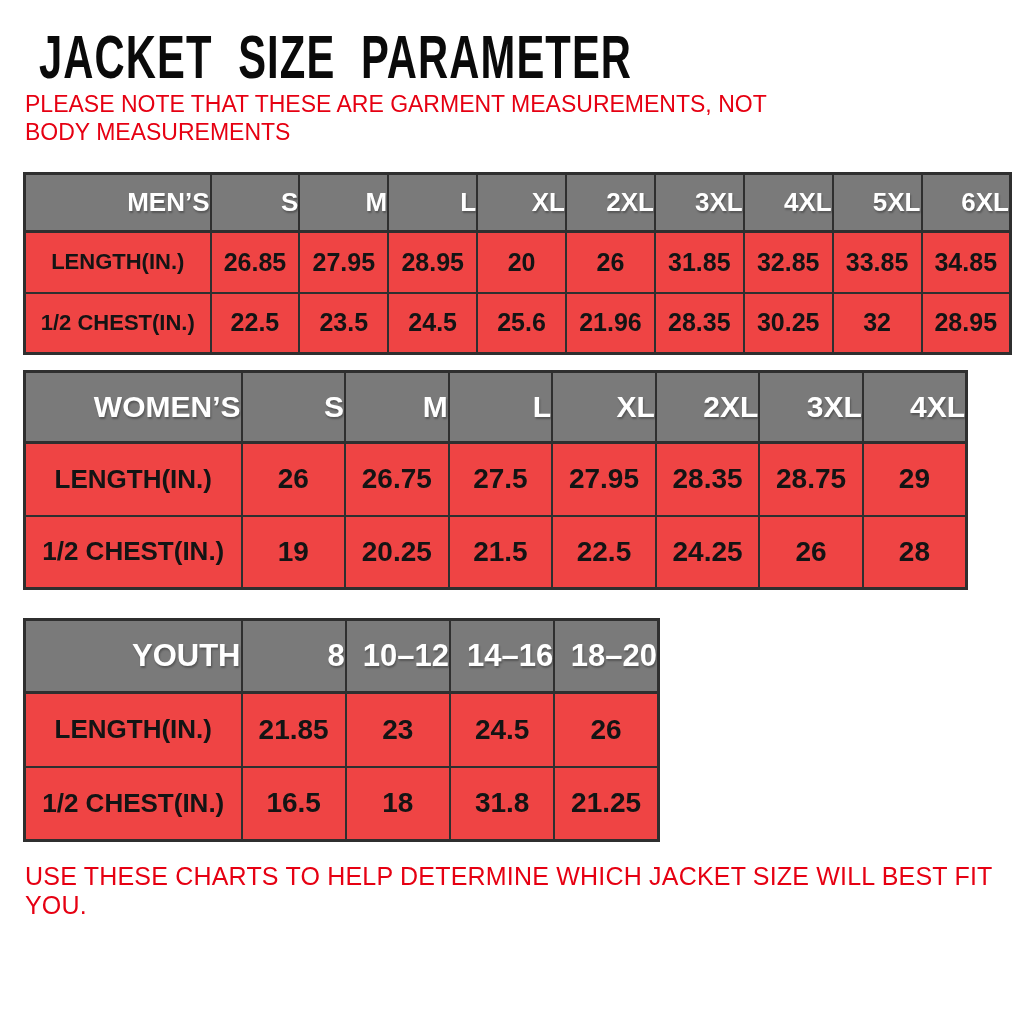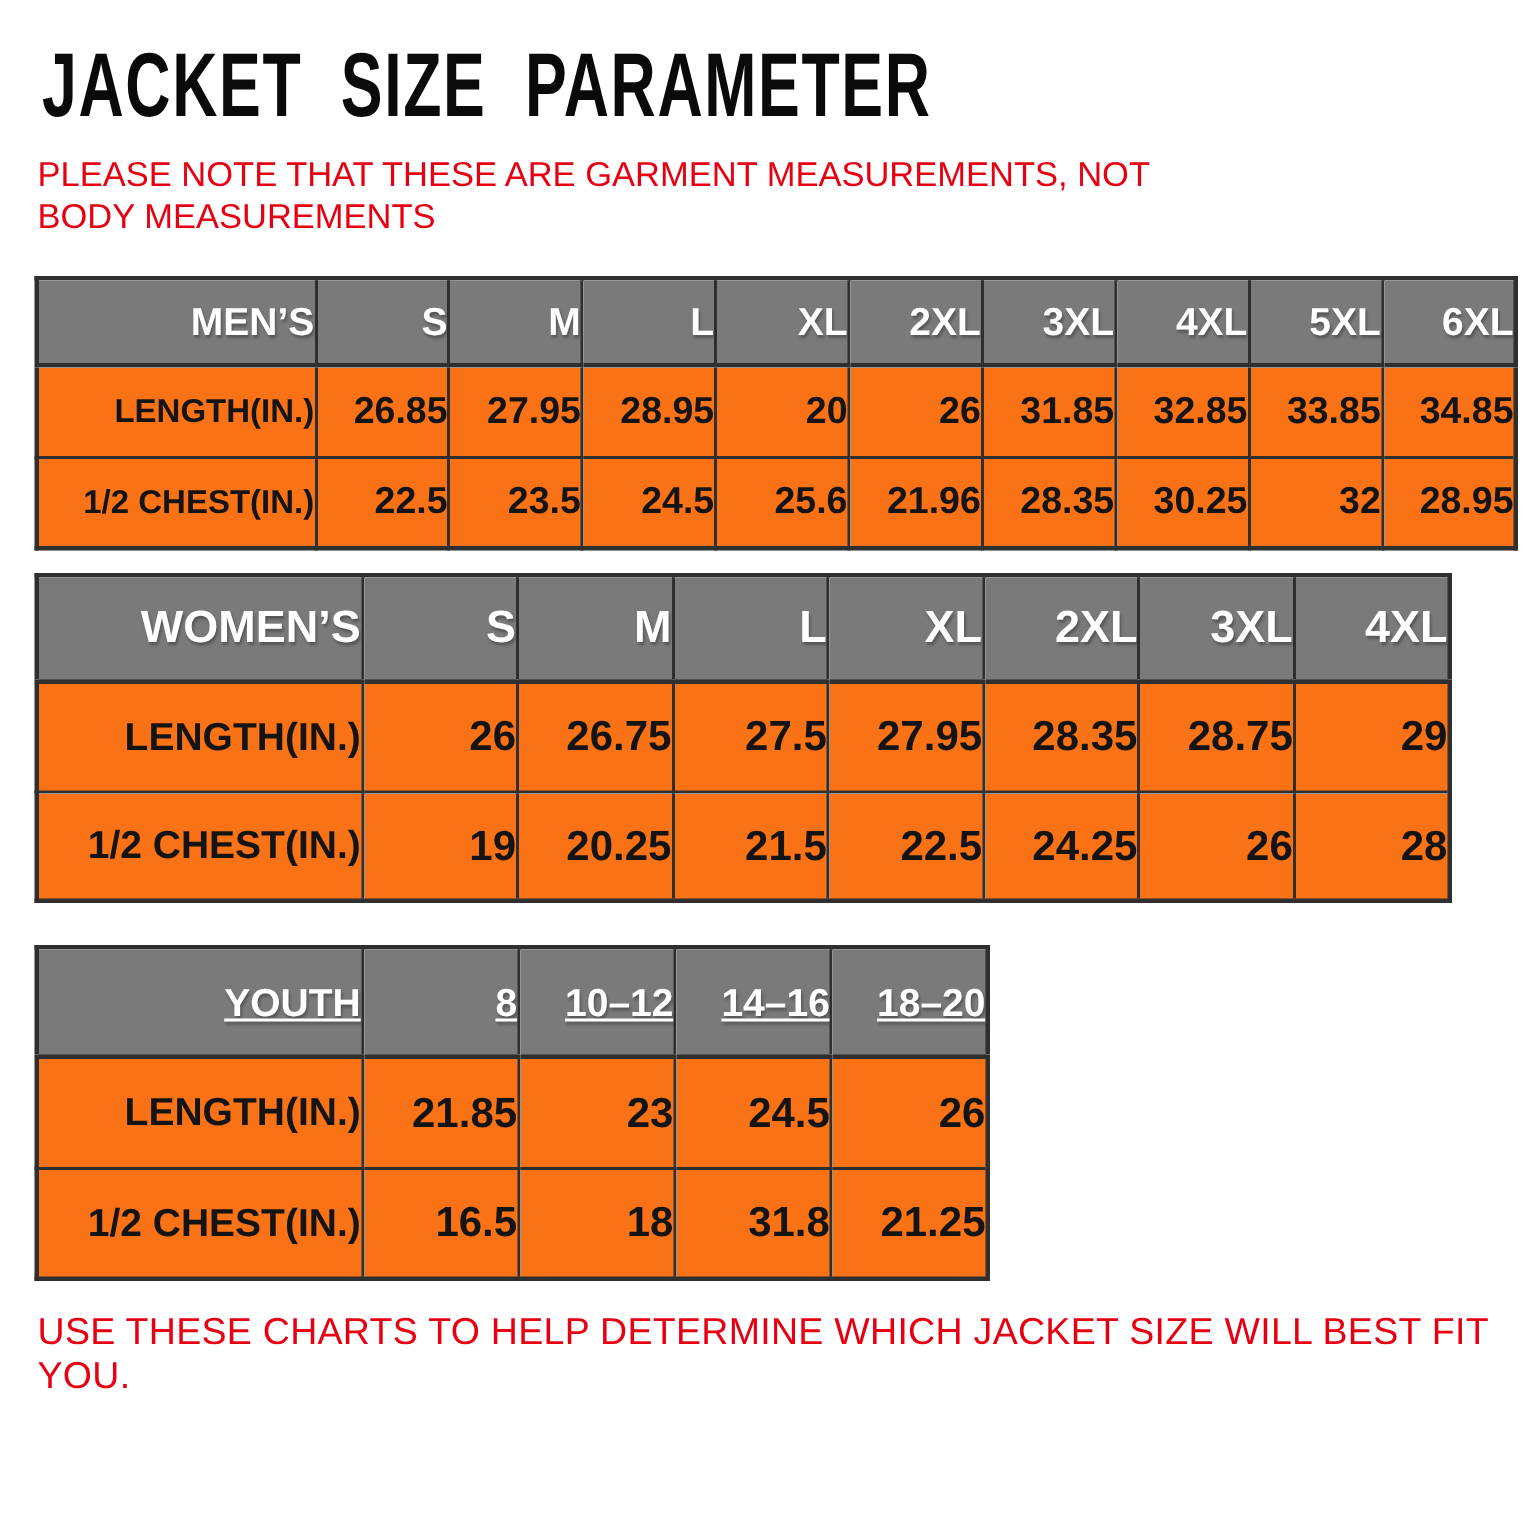--- a/index.html
+++ b/index.html
@@ -8,40 +8,40 @@
     padding: 0;
     background: #ffffff;
     width: 1024px;
     height: 1024px;
     font-family: "Liberation Sans", sans-serif;
     overflow: hidden;
   }
   .page { padding: 18px 12px 0 23px; }
 
   
-  .title-wrap { height: 64px; margin: 4px 0 0 5px; overflow: visible; }
+  .title-wrap { height: 64px; margin: 4px 0 0 16px; overflow: visible; }
   .title-inner {
     display: inline-block;
     font-size: 58px;
     font-weight: bold;
     color: #0a0a0a;
     letter-spacing: 1.5px;
     word-spacing: 18px;
     white-space: nowrap;
     transform: scale(0.72, 1.04);
     transform-origin: left top;
   }
 
   
   .note {
     color: var(--accent_red, #e60012);
     font-size: 23px;
     line-height: 1.22;
     max-width: 800px;
-    margin: 16px 0 0 2px;
+    margin: 4px 0 0 2px;
     font-weight: 400;
   }
 
   
   table.size-table {
     border-collapse: collapse;
     table-layout: fixed;
     border: 3px solid var(--border_dark, #2f2f2f);
   }
   table.size-table th,
@@ -56,41 +56,40 @@
     background: var(--header_gray, #7a7a7a);
     color: var(--header_text, #ffffff);
     font-weight: bold;
     text-shadow: 1px 2px 2px rgba(0,0,0,0.30);
     border-bottom-width: 3px;
     text-align: right;
   }
   table.size-table td {
     color: #141414;
     font-weight: bold;
-    background: #f97316;
-    text-align: right;
+    background: #ef4444;
   }
 
   
   .t-mens { width: 989px; margin-top: 26px; }
   .t-mens th { height: 58px; font-size: 26px; }
   .t-mens th:first-child { width: 186px; }
   .t-mens td { height: 61px; font-size: 25px; }
   .t-mens td.row-label { font-size: 22px; }
 
   
   .t-womens { width: 945px; margin-top: 15px; }
   .t-womens th { height: 71px; font-size: 30px; }
   .t-womens th:first-child { width: 217px; }
   .t-womens td { height: 73px; font-size: 28px; }
   .t-womens td.row-label { font-size: 26px; }
 
   
   .t-youth { width: 637px; margin-top: 28px; }
-  .t-youth th { height: 73px; font-size: 26px; text-decoration: underline; }
+  .t-youth th { height: 73px; font-size: 31px; }
   .t-youth th:first-child { width: 217px; }
   .t-youth td { height: 74px; font-size: 28px; }
   .t-youth td.row-label { font-size: 26px; }
 
   
   .footer-notice {
     color: var(--accent_red, #e60012);
     font-size: 27px;
     line-height: 1.27;
     margin: 26px 0 0 2px;

